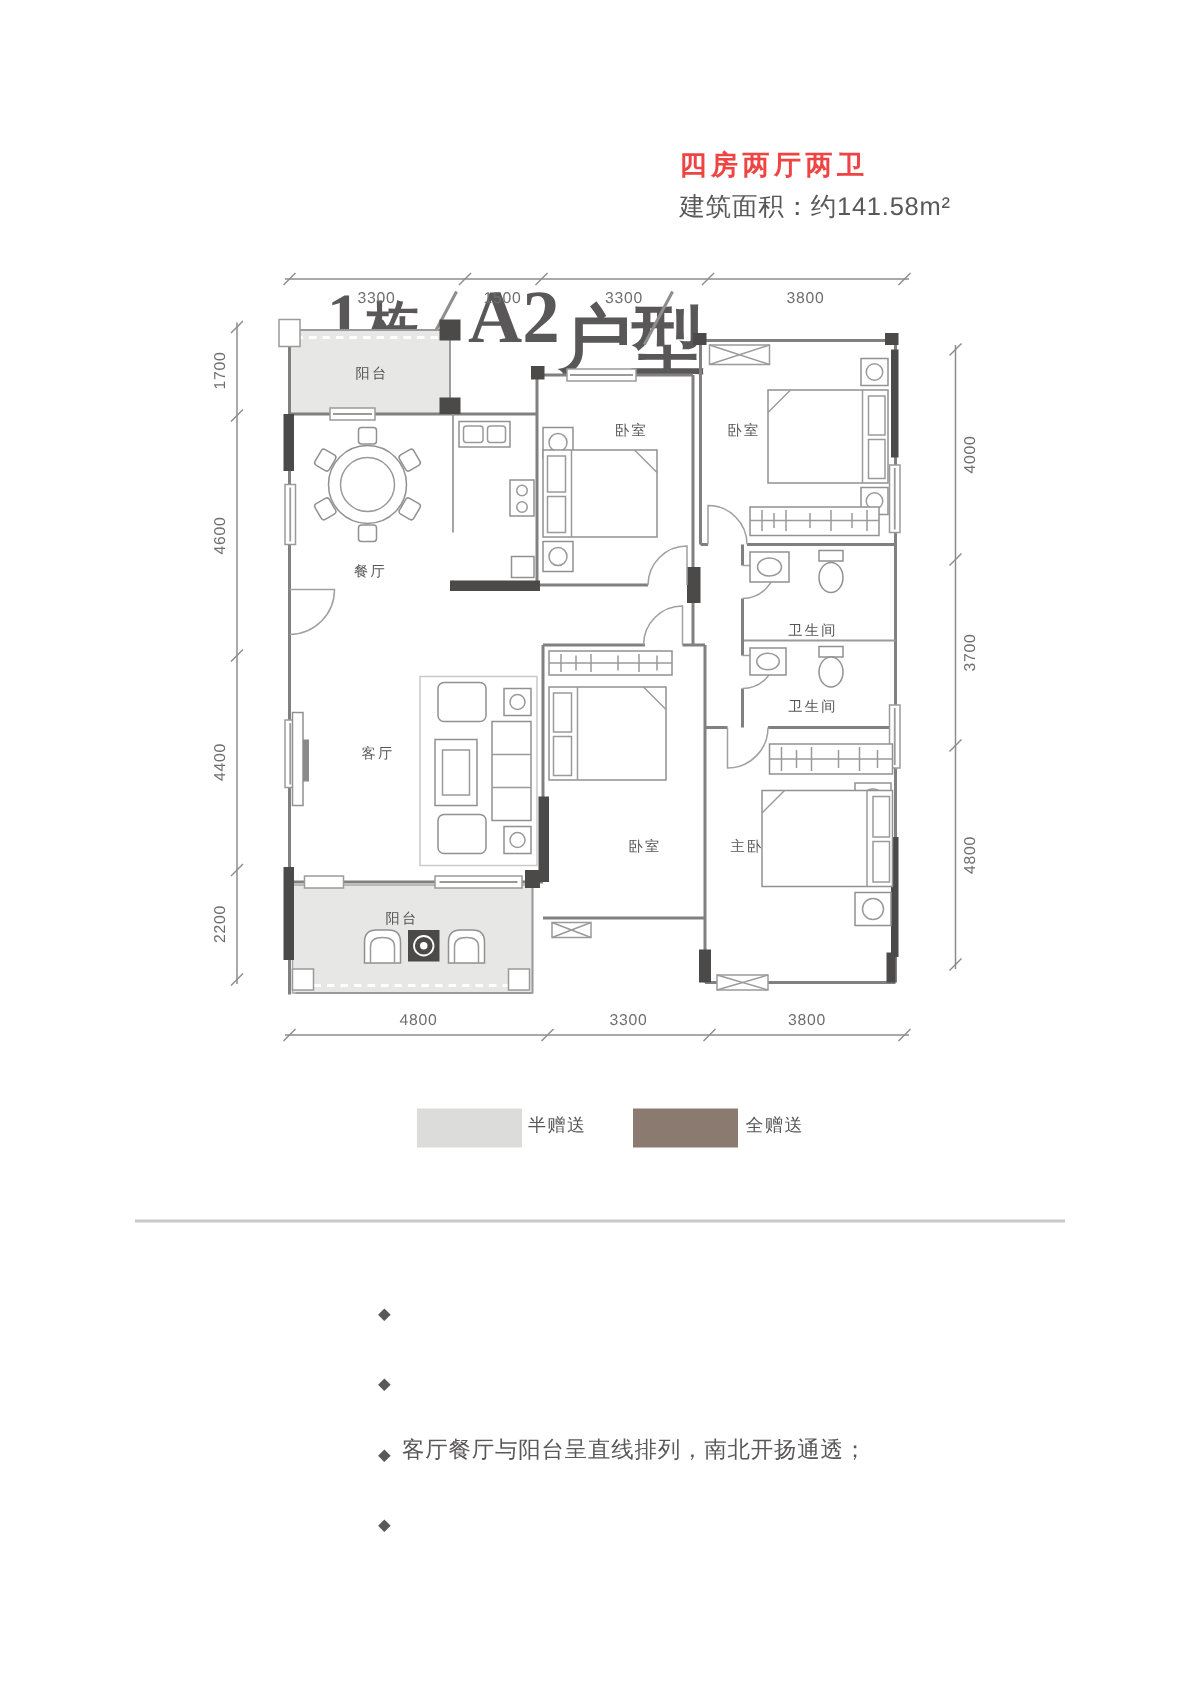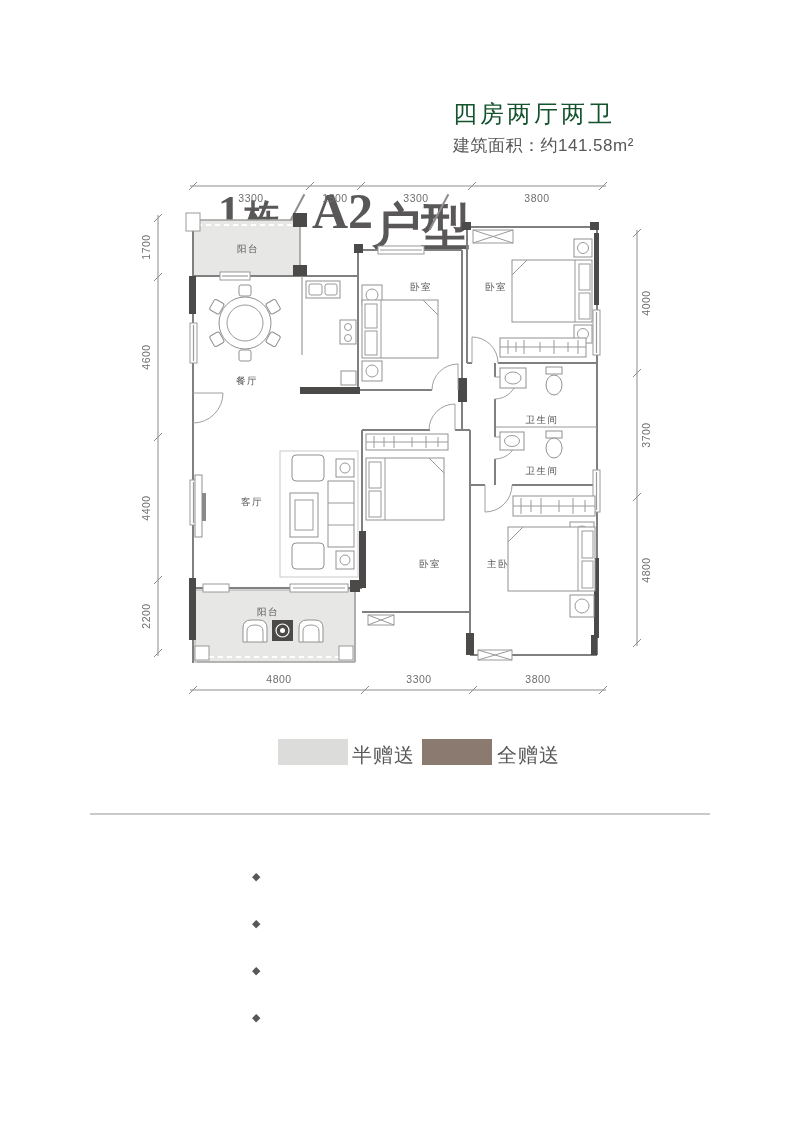--- a/index.html
+++ b/index.html
@@ -4,27 +4,27 @@
 <style>
   html,body{margin:0;padding:0;background:#fff;}
   #page{position:relative;width:800px;height:1129px;background:#ffffff;overflow:hidden;
         font-family:"Liberation Sans","DejaVu Sans",sans-serif;color:#595757;}
   
   .title-wrap{position:absolute;left:0;top:90px;width:800px;height:60px;}
   .t-num{position:absolute;font-family:"Liberation Serif","DejaVu Serif",serif;font-weight:bold;color:#595757;}
   .t-cjk{position:absolute;font-weight:bold;color:#595757;}
   .slash{position:absolute;width:2px;background:#8f8d8d;transform:rotate(28deg);transform-origin:center;}
   .t-right{position:absolute;left:453px;top:8px;width:200px;}
-  .t-right .l1{font-size:24px;font-weight:normal;letter-spacing:3px;color:#14532d;}
+  .t-right .l1{font-size:18px;font-weight:bold;letter-spacing:3px;color:#ef4444;}
   .t-right .l2{font-size:17px;margin-top:4px;letter-spacing:.5px;color:#595757;}
   
   .legend-swatch{position:absolute;width:70px;height:26px;}
   .sw-half{background:#dcdcda;}
   .sw-full{background:#8a7a70;}
-  .legend-label{position:absolute;font-size:20px;color:#595757;letter-spacing:1px;top:742px;}
+  .legend-label{position:absolute;font-size:12px;color:#595757;letter-spacing:1px;top:742px;}
   
   .divider{position:absolute;left:90px;top:813px;width:620px;height:2px;background:#c9c9c9;}
   
   .features{position:absolute;left:252px;top:864px;width:420px;}
   .feature{display:flex;align-items:flex-start;margin-bottom:26px;font-size:15px;color:#595757;letter-spacing:.5px;line-height:18px;}
   .feature .bullet{font-size:11px;margin-right:7px;margin-top:3px;color:#595757;}
   
   #plan{position:absolute;left:140px;top:175px;}
   .wall{stroke:#808080;stroke-width:2;fill:none;}
   .wall-thin{stroke:#9a9a9a;stroke-width:1.2;fill:none;}
@@ -384,19 +384,20 @@
 
   <div class="features">
     <div class="feature">
       <span class="bullet">◆</span>
     </div>
     <div class="feature">
       <span class="bullet">◆</span>
     </div>
     <div class="feature">
       <span class="bullet">◆</span>
+      <span>客厅餐厅与阳台呈直线排列，南北开扬通透；</span>
     </div>
     <div class="feature">
       <span class="bullet">◆</span>
     </div>
   </div>
 
 </div>
 
 </body></html>

